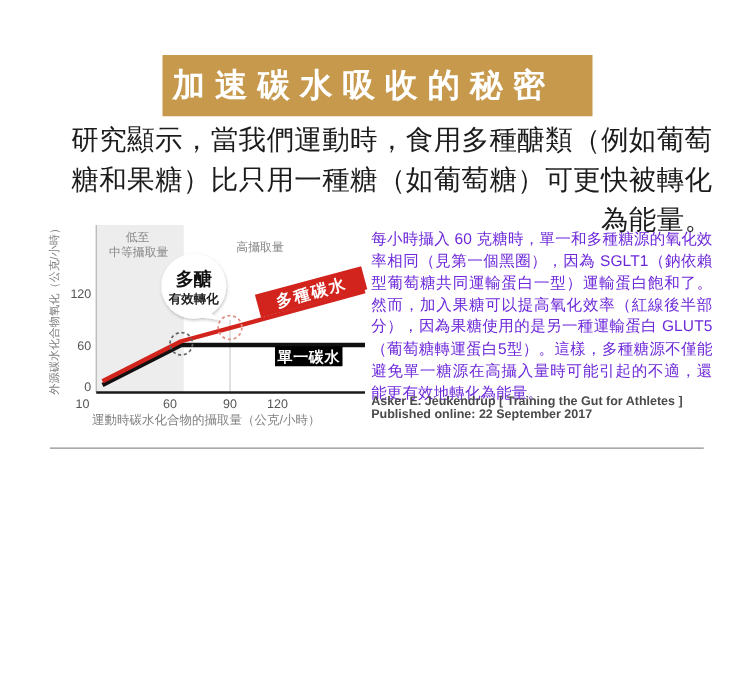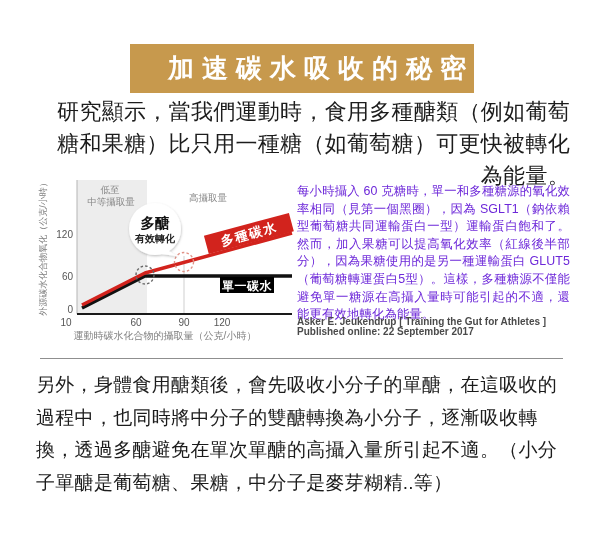--- a/index.html
+++ b/index.html
@@ -2,21 +2,21 @@
 <html><head>
 <meta charset="utf-8">
 <style>
   html,body{margin:0;padding:0;background:#fff;}
   .page{
     position:relative;width:600px;height:539px;background:#ffffff;overflow:hidden;
     font-family:"Liberation Sans","DejaVu Sans",sans-serif;color:#1b1b1b;
   }
   .banner{
     position:absolute;left:130px;top:44px;width:344px;height:49px;
-    background:#c7994d;display:flex;align-items:center;justify-content:flex-end;
+    background:#c7994d;display:flex;align-items:center;justify-content:flex-start;
   }
   .banner span{
     color:#ffffff;font-size:26px;font-weight:bold;letter-spacing:8px;text-indent:8px;
     white-space:nowrap;
   }
   .intro{
     position:absolute;left:36px;top:96px;width:534px;margin:0;
     font-size:22px;line-height:32px;color:#1c1c1c;letter-spacing:0.3px;text-align:right;
   }
   .chart{position:absolute;left:35px;top:176px;}
@@ -105,15 +105,14 @@
 
   <div class="side">每小時攝入 60 克糖時，單一和多種糖源的氧化效率相同（見第一個黑圈），因為 SGLT1（鈉依賴型葡萄糖共同運輸蛋白一型）運輸蛋白飽和了。然而，加入果糖可以提高氧化效率（紅線後半部分），因為果糖使用的是另一種運輸蛋白 GLUT5（葡萄糖轉運蛋白5型）。這樣，多種糖源不僅能避免單一糖源在高攝入量時可能引起的不適，還能更有效地轉化為能量。</div>
 
   <div class="citation">
     <div>Asker E. Jeukendrup [ Training the Gut for Athletes ]</div>
     <div>Published online: 22 September 2017</div>
   </div>
 
   <div class="divider"></div>
 
-  <p class="footer">另外，身體食用醣類後，會先吸收小分子的單醣，在這吸收的過程中，也同時將中分子的雙醣轉換為小分子，逐漸吸收轉換，透過多醣避免在單次單醣的高攝入量所引起不適。（小分子單醣是葡萄糖、果糖，中分子是麥芽糊精..等）</p>
 
 </div>
 
 </body></html>

